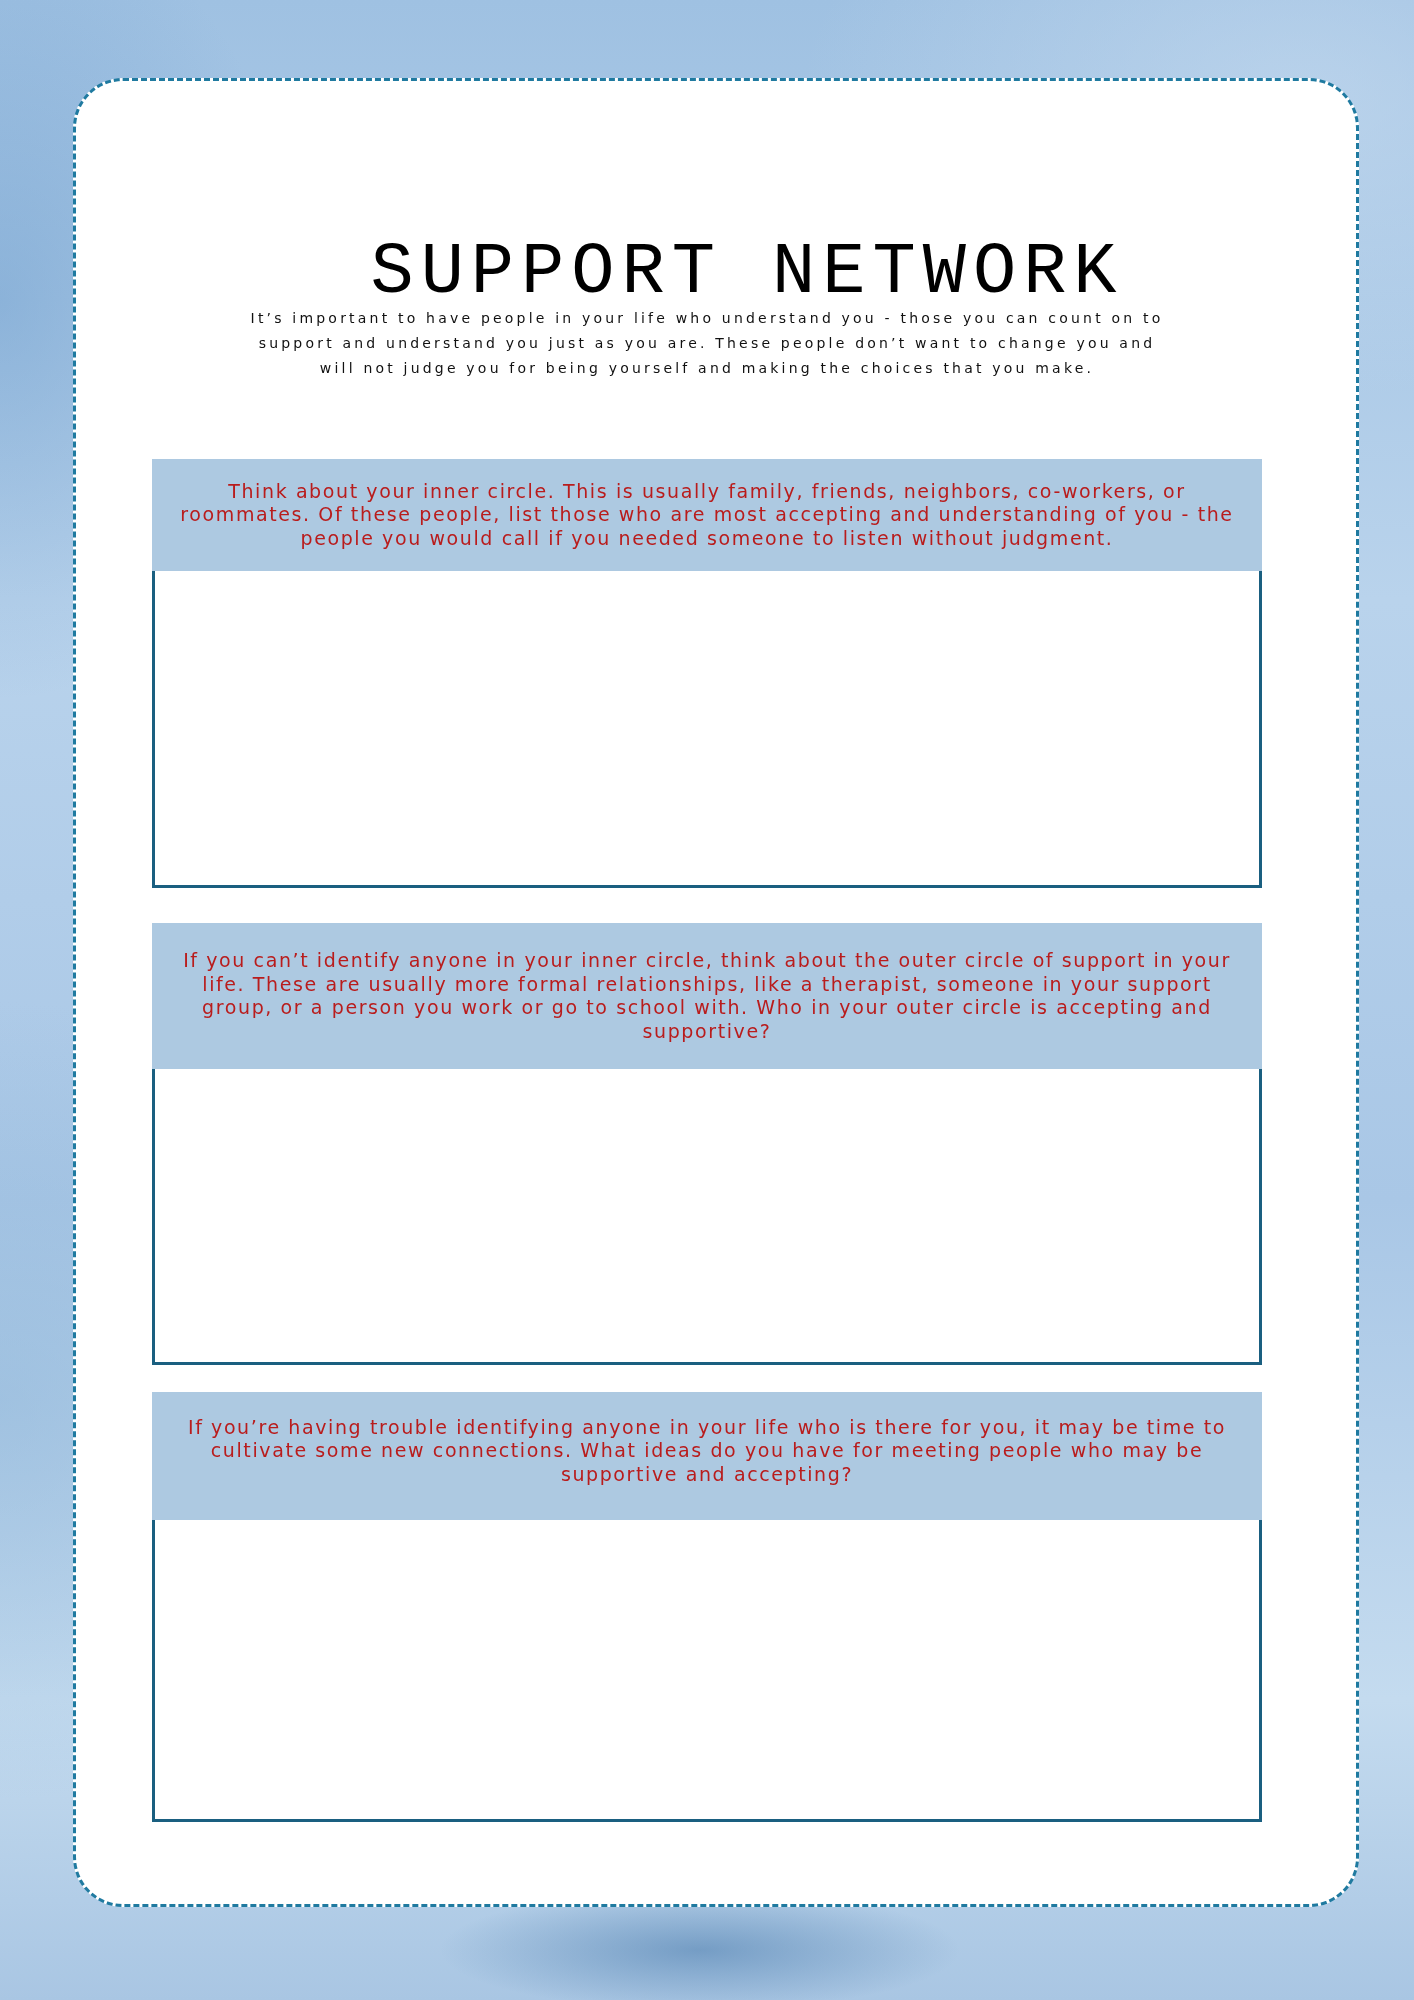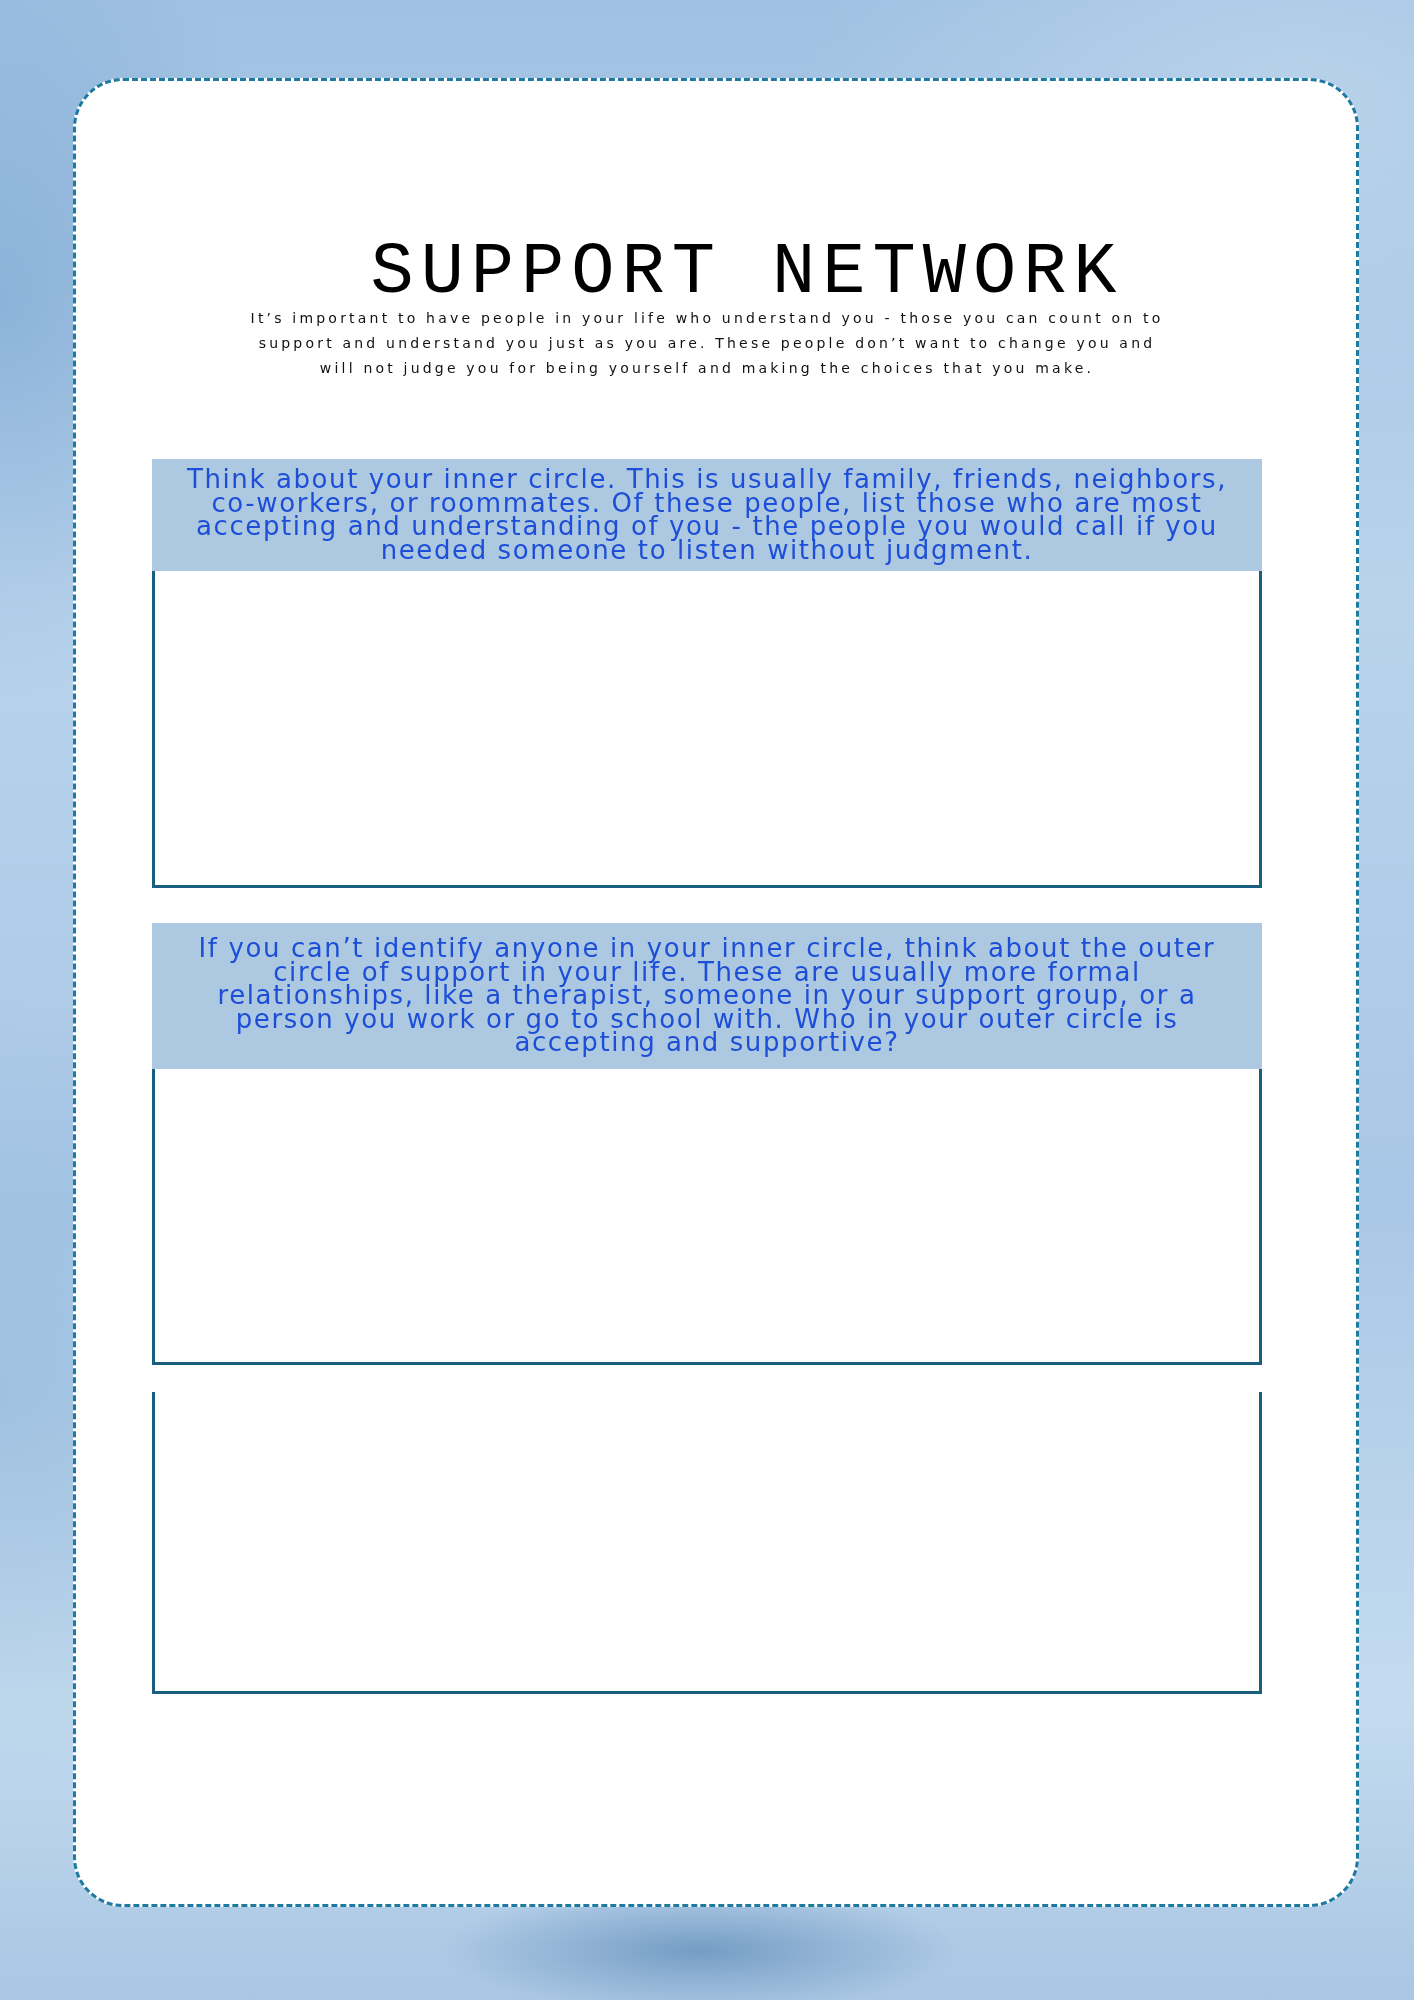--- a/index.html
+++ b/index.html
@@ -32,23 +32,23 @@
     text-align: center;
     font-size: 14px; letter-spacing: 3.2px; line-height: 25px;
     color: #111;
   }
   .section { position: absolute; left: 152px; width: 1110px; }
   .prompt {
     background: #adc9e1;
     box-sizing: border-box;
     display: flex; align-items: center; justify-content: center;
     text-align: center;
-    font-size: 26px; letter-spacing: 1.6px; line-height: 23.5px;
-    color: #1d4ed8;
-    padding: 0 28px;
+    font-size: 19px; letter-spacing: 1.6px; line-height: 23.5px;
+    color: #b91c1c;
+    padding: 0 16px;
   }
   .answer {
     box-sizing: border-box;
     background: #fff;
     border: 3px solid #1a5f80;
     border-top: none;
   }
   .s1 { top: 459px; } .s1 .prompt { height: 112px; } .s1 .answer { height: 317px; }
   .s2 { top: 923px; } .s2 .prompt { height: 146px; } .s2 .answer { height: 296px; }
   .s3 { top: 1392px; } .s3 .prompt { height: 128px; padding-bottom: 10px; } .s3 .answer { height: 302px; }
@@ -71,14 +71,17 @@
 </div>
 
 <div class="section s2">
   <div class="prompt">
     <span>If you can’t identify anyone in your inner circle, think about the outer circle of support in your life. These are usually more formal relationships, like a therapist, someone in your support group, or a person you work or go to school with. Who in your outer circle is accepting and supportive?</span>
   </div>
   <div class="answer"></div>
 </div>
 
 <div class="section s3">
+  <div class="prompt">
+    <span>If you’re having trouble identifying anyone in your life who is there for you, it may be time to cultivate some new connections. What ideas do you have for meeting people who may be supportive and accepting?</span>
+  </div>
   <div class="answer"></div>
 </div>
 
 </body></html>

